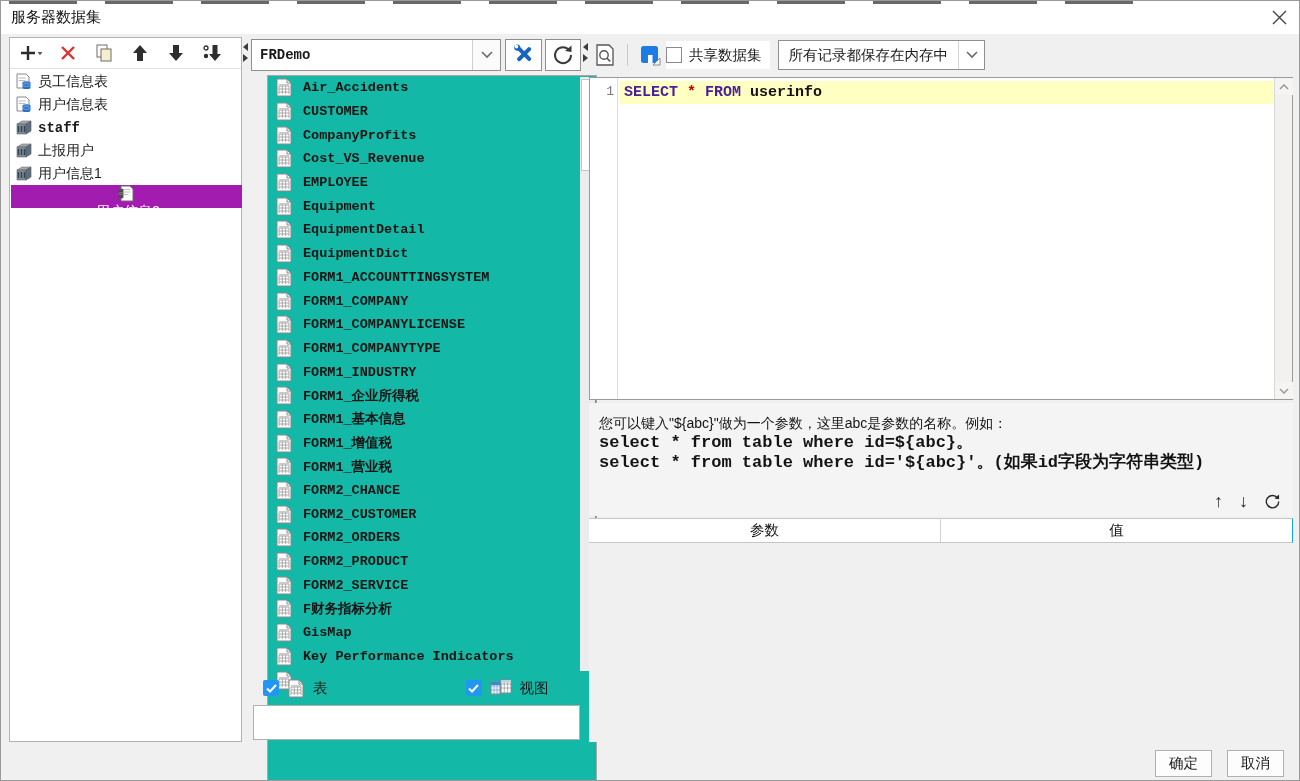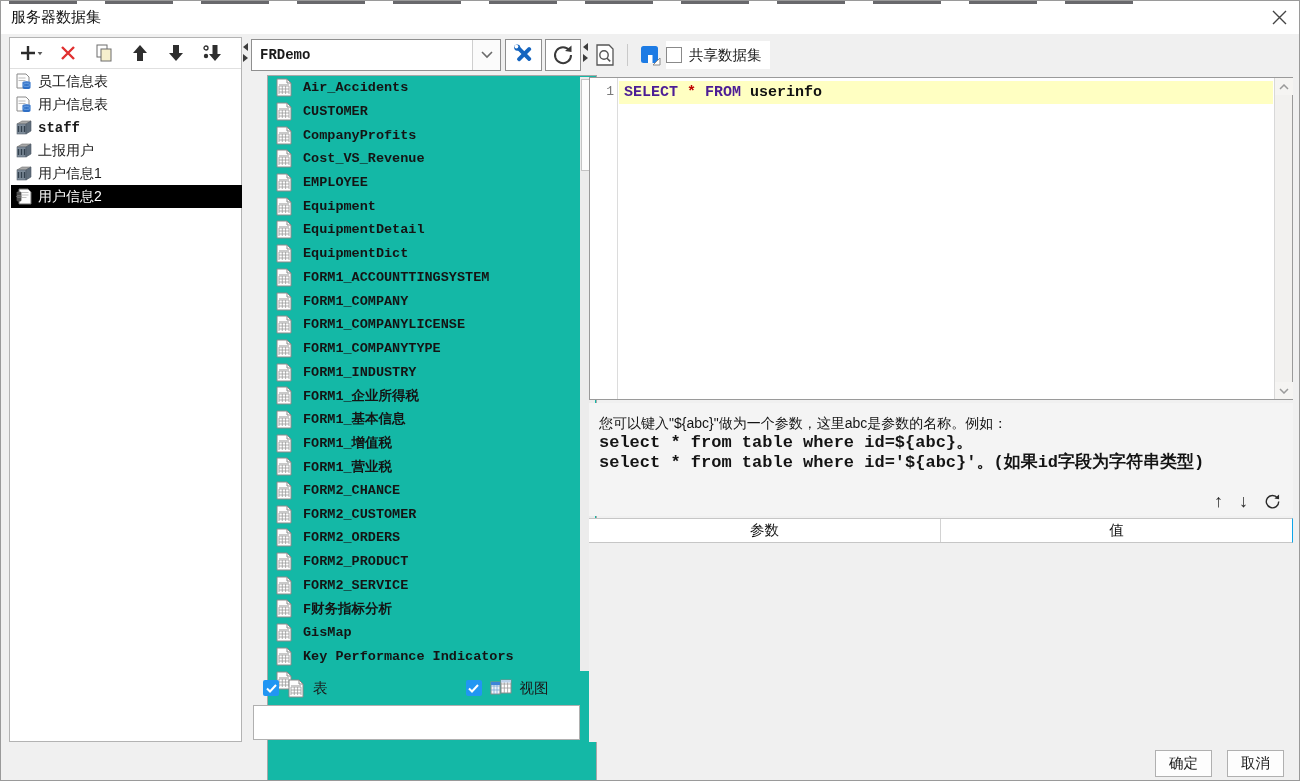--- a/index.html
+++ b/index.html
@@ -19,21 +19,21 @@
 
   
   .panel{background:#ffffff;border:1px solid #b3b3b3;}
   .left-panel{left:8px;top:36px;width:233px;height:705px;}
   .lp-toolbar{position:absolute;left:0;top:0;width:100%;height:31px;border-bottom:1px solid #e0e0e0;
               display:flex;align-items:center;gap:4px;padding:0 6px;}
   .tbtn{width:32px;height:26px;display:flex;align-items:center;justify-content:center;cursor:pointer;}
   .lp-list{position:absolute;left:1px;top:32px;width:231px;bottom:1px;overflow:hidden;}
   .lp-row{height:23px;display:flex;align-items:center;padding-left:3px;font-size:14px;white-space:nowrap;}
   .lp-row .ic{width:20px;height:18px;display:flex;align-items:center;justify-content:center;margin-right:4px;flex:none;}
-  .lp-row.sel{background:#000000;color:#ffffff;}
+  .lp-row.sel{background:#a21caf;color:#ffffff;flex-direction:column;}
   .lp-row .mono{font-family:"Liberation Mono",monospace;font-weight:bold;}
 
   
   .split-handle{width:7px;display:flex;flex-direction:column;align-items:center;gap:3px;}
   .tri-l{width:0;height:0;border-top:4px solid transparent;border-bottom:4px solid transparent;border-right:5px solid #3c3c3c;}
   .tri-r{width:0;height:0;border-top:4px solid transparent;border-bottom:4px solid transparent;border-left:5px solid #3c3c3c;}
 
   
   .mid-select{left:250px;top:38px;width:250px;height:32px;background:#fff;border:1px solid #8f8f8f;
               display:flex;align-items:center;cursor:pointer;}
@@ -679,20 +679,28 @@
       <svg width="23" height="23" viewBox="0 0 23 23">
         <rect x="2" y="2" width="17" height="17" rx="2.5" fill="#1d7be4"></rect>
         <rect x="9" y="11" width="4.5" height="8" fill="#ffffff"></rect>
         <path d="M14 21 L21 21 L21 14 Z" fill="#ffffff" stroke="#8a8a8a" stroke-width="1"></path>
       </svg>
     </div>
     <div class="share-wrap">
       <span class="cbx-off"></span>
       <span class="lb">共享数据集</span>
     </div>
+    <div class="store-select">
+      <span class="val">所有记录都保存在内存中</span>
+      <span class="chev">
+        <svg width="12" height="8" viewBox="0 0 12 8">
+            <path d="M1 1 L6 6 L11 1" fill="none" stroke="#6b6b6b" stroke-width="1.6"></path>
+          </svg>
+      </span>
+    </div>
   </div>
 
   <div class="abs sql-editor">
     <div class="gutter">
       <div class="lineno">1</div>
     </div>
     <div class="cur-line" id="sql-line"><span class="tok-keyword">SELECT</span><span class="tok-plain"> </span><span class="tok-operator">*</span><span class="tok-plain"> </span><span class="tok-keyword">FROM</span><span class="tok-plain"> userinfo</span></div>
     <div class="ed-scroll">
       <div class="ed-sbtn" style="top:0;">
         <svg width="10" height="6" viewBox="0 0 10 6">

